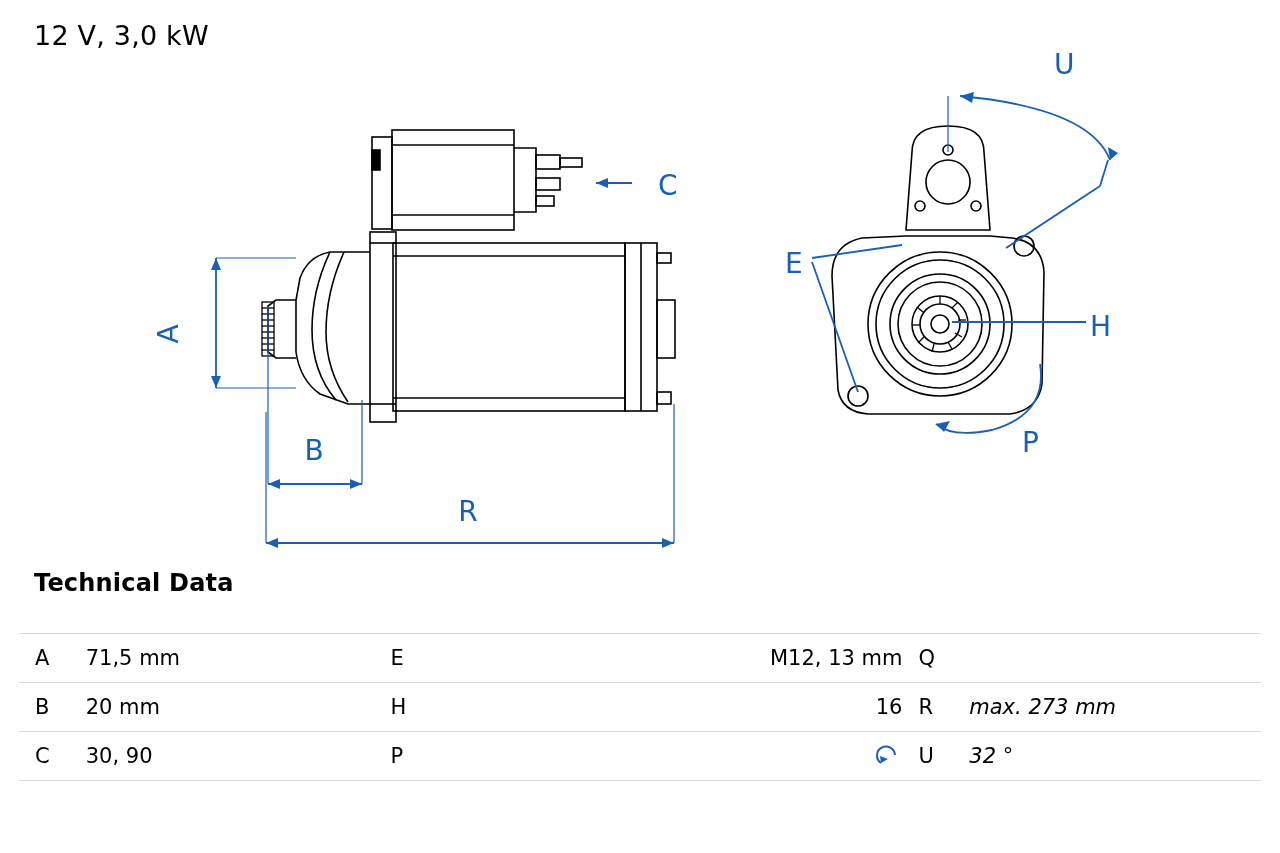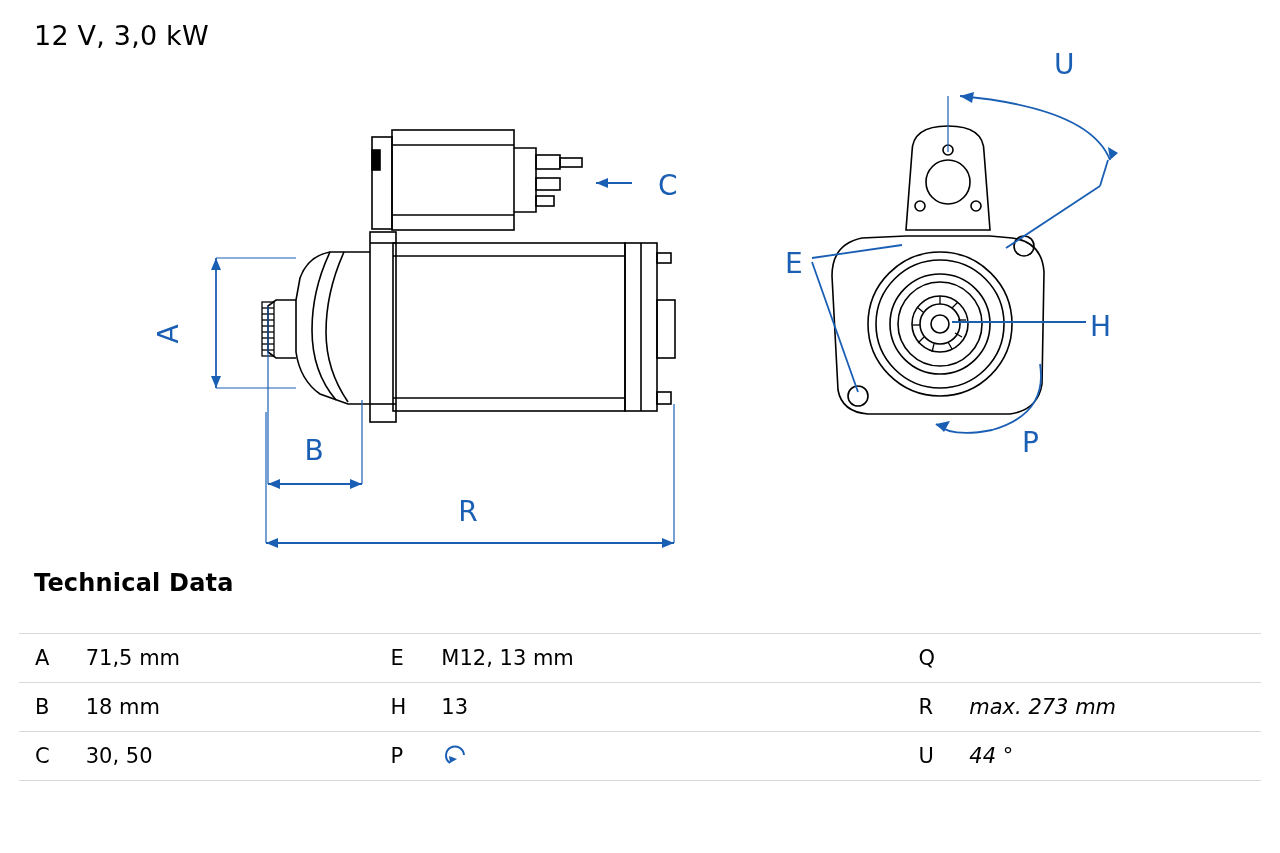--- a/index.html
+++ b/index.html
@@ -63,21 +63,21 @@
     white-space: nowrap;
   }
   table.tech tr:last-child td {
     border-bottom: 1px solid #d9d9d9;
   }
   .key {
     width: 38px;
     padding-left: 16px !important;
   }
   .val-a { width: 300px; }
-  .val-b { width: 480px; }
+  .val-b { width: 480px; text-align: right; }
   .val-c { width: 300px; font-style: italic; }
   .rot-icon {
     display: inline-block;
     width: 30px;
     height: 30px;
     vertical-align: middle;
   }
 </style>
 </head>
 <body>
@@ -220,37 +220,37 @@
       <tr>
         <td class="key">A</td>
         <td class="val-a">71,5 mm</td>
         <td class="key">E</td>
         <td class="val-b">M12, 13 mm</td>
         <td class="key">Q</td>
         <td class="val-c"></td>
       </tr>
       <tr>
         <td class="key">B</td>
-        <td class="val-a">18 mm</td>
+        <td class="val-a">20 mm</td>
         <td class="key">H</td>
-        <td class="val-b">13</td>
+        <td class="val-b">16</td>
         <td class="key">R</td>
         <td class="val-c">max. 273 mm</td>
       </tr>
       <tr>
         <td class="key">C</td>
-        <td class="val-a">30, 50</td>
+        <td class="val-a">30, 90</td>
         <td class="key">P</td>
         <td class="val-b">
           <span class="rot-icon">
             <svg viewBox="0 0 30 30" width="30" height="30" fill="none" stroke="#1a5fb4" stroke-width="2">
               <path d="M23 14 A9 9 0 1 0 9 22"></path>
               <path d="M9 22 l-1 -7 l8 3 Z" fill="#1a5fb4" stroke="none"></path>
             </svg>
           </span>
         </td>
         <td class="key">U</td>
-        <td class="val-c">44 °</td>
+        <td class="val-c">32 °</td>
       </tr>
     </tbody>
   </table>
 
 </div>
 
 </body></html>

